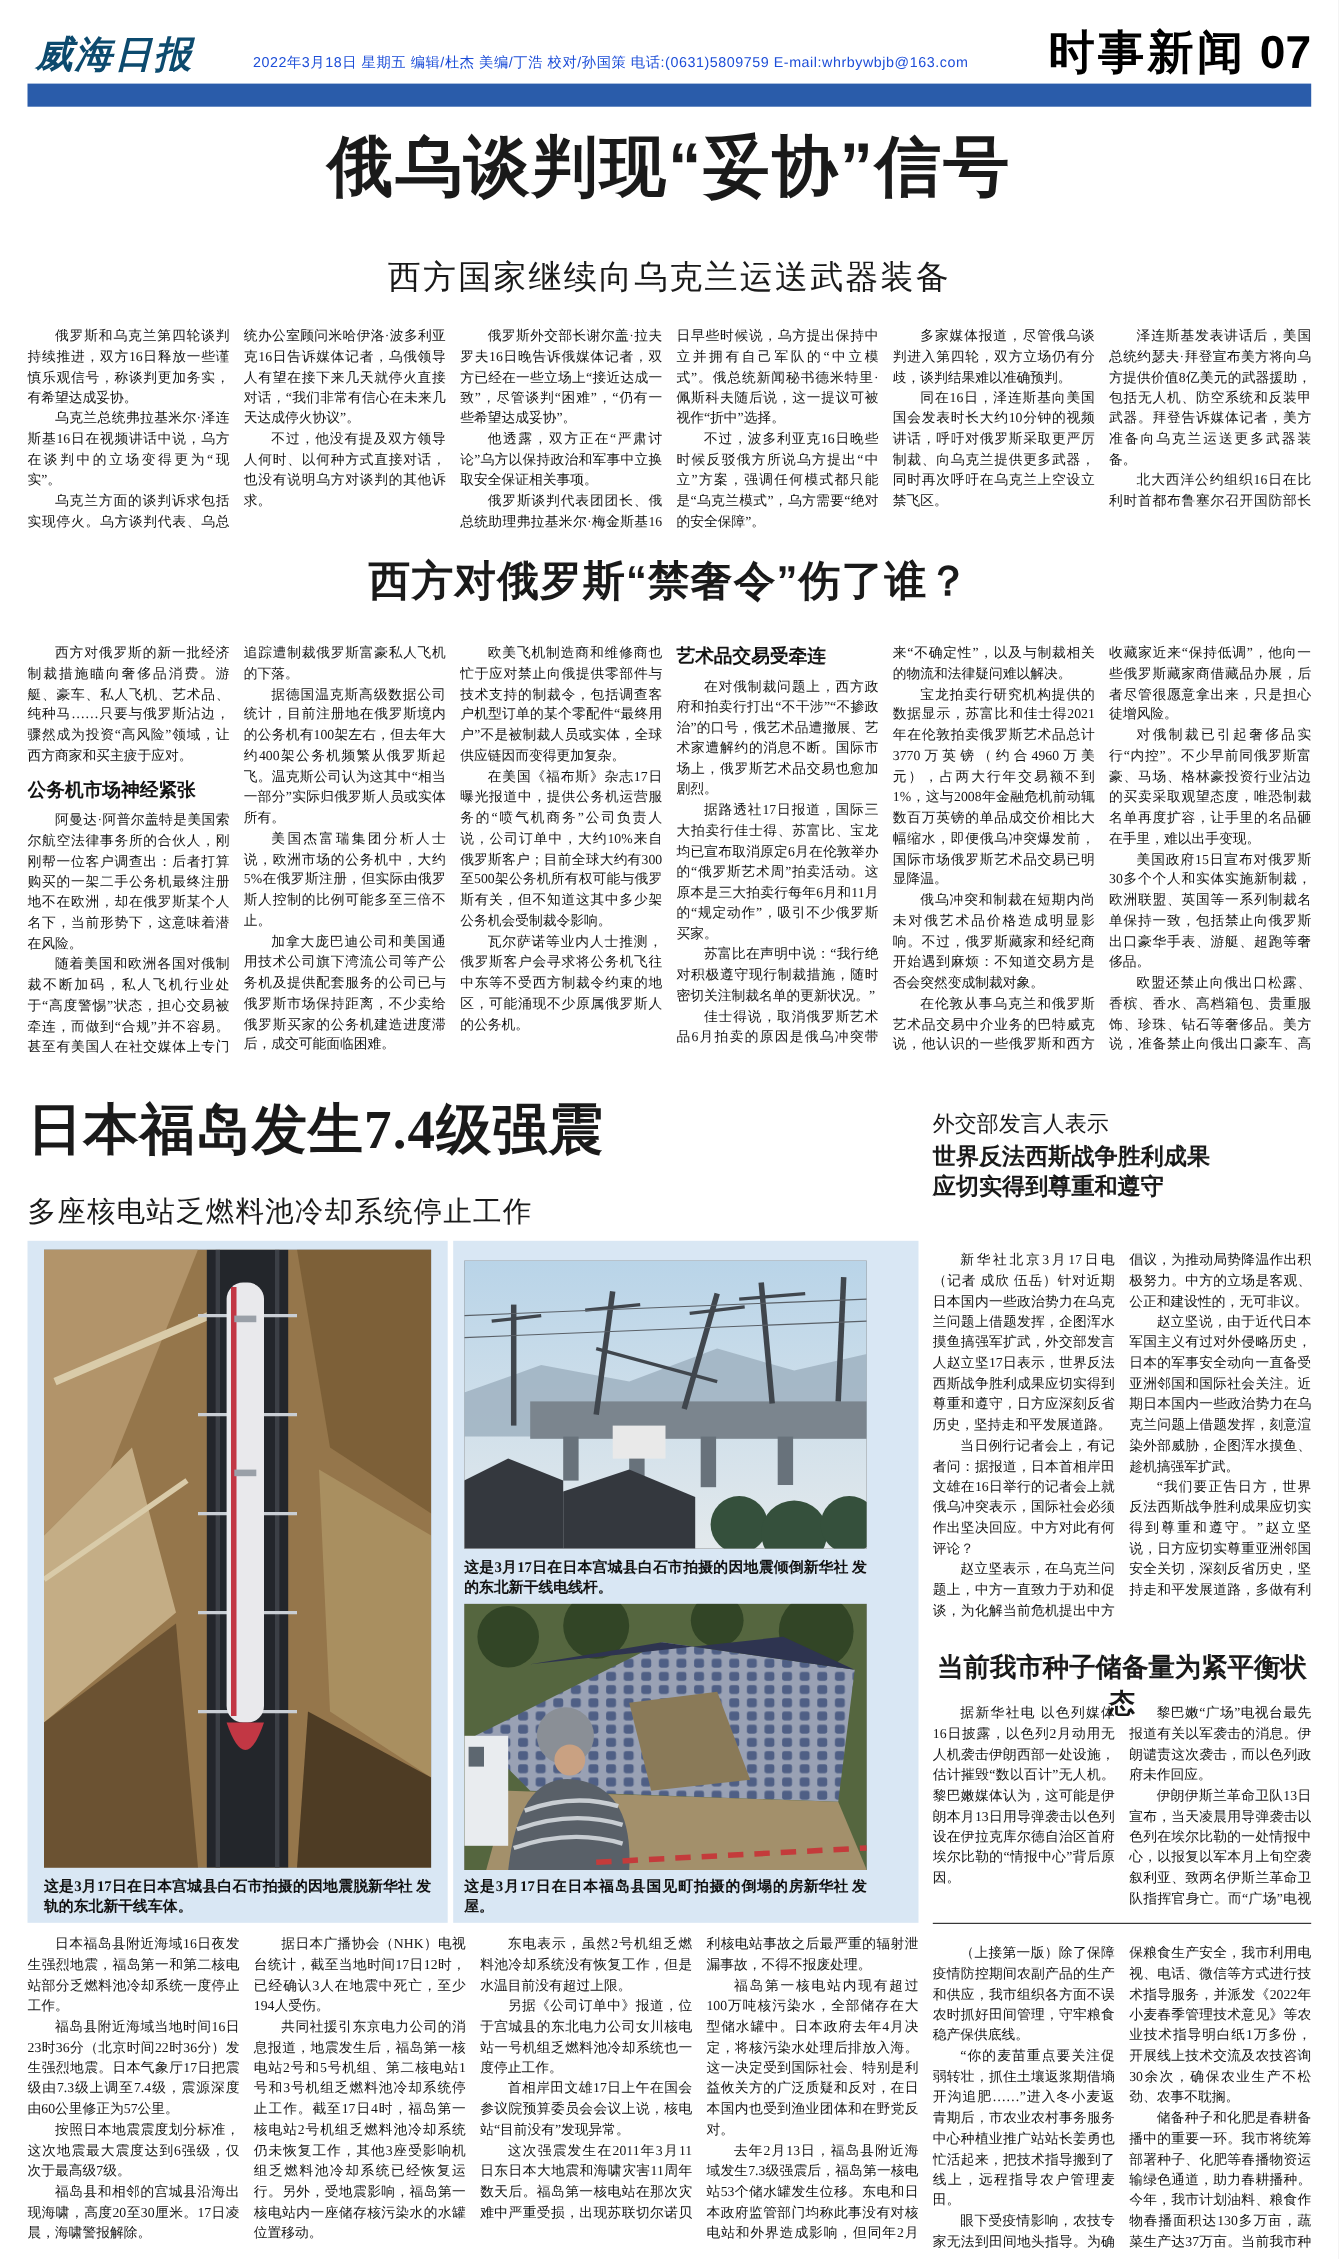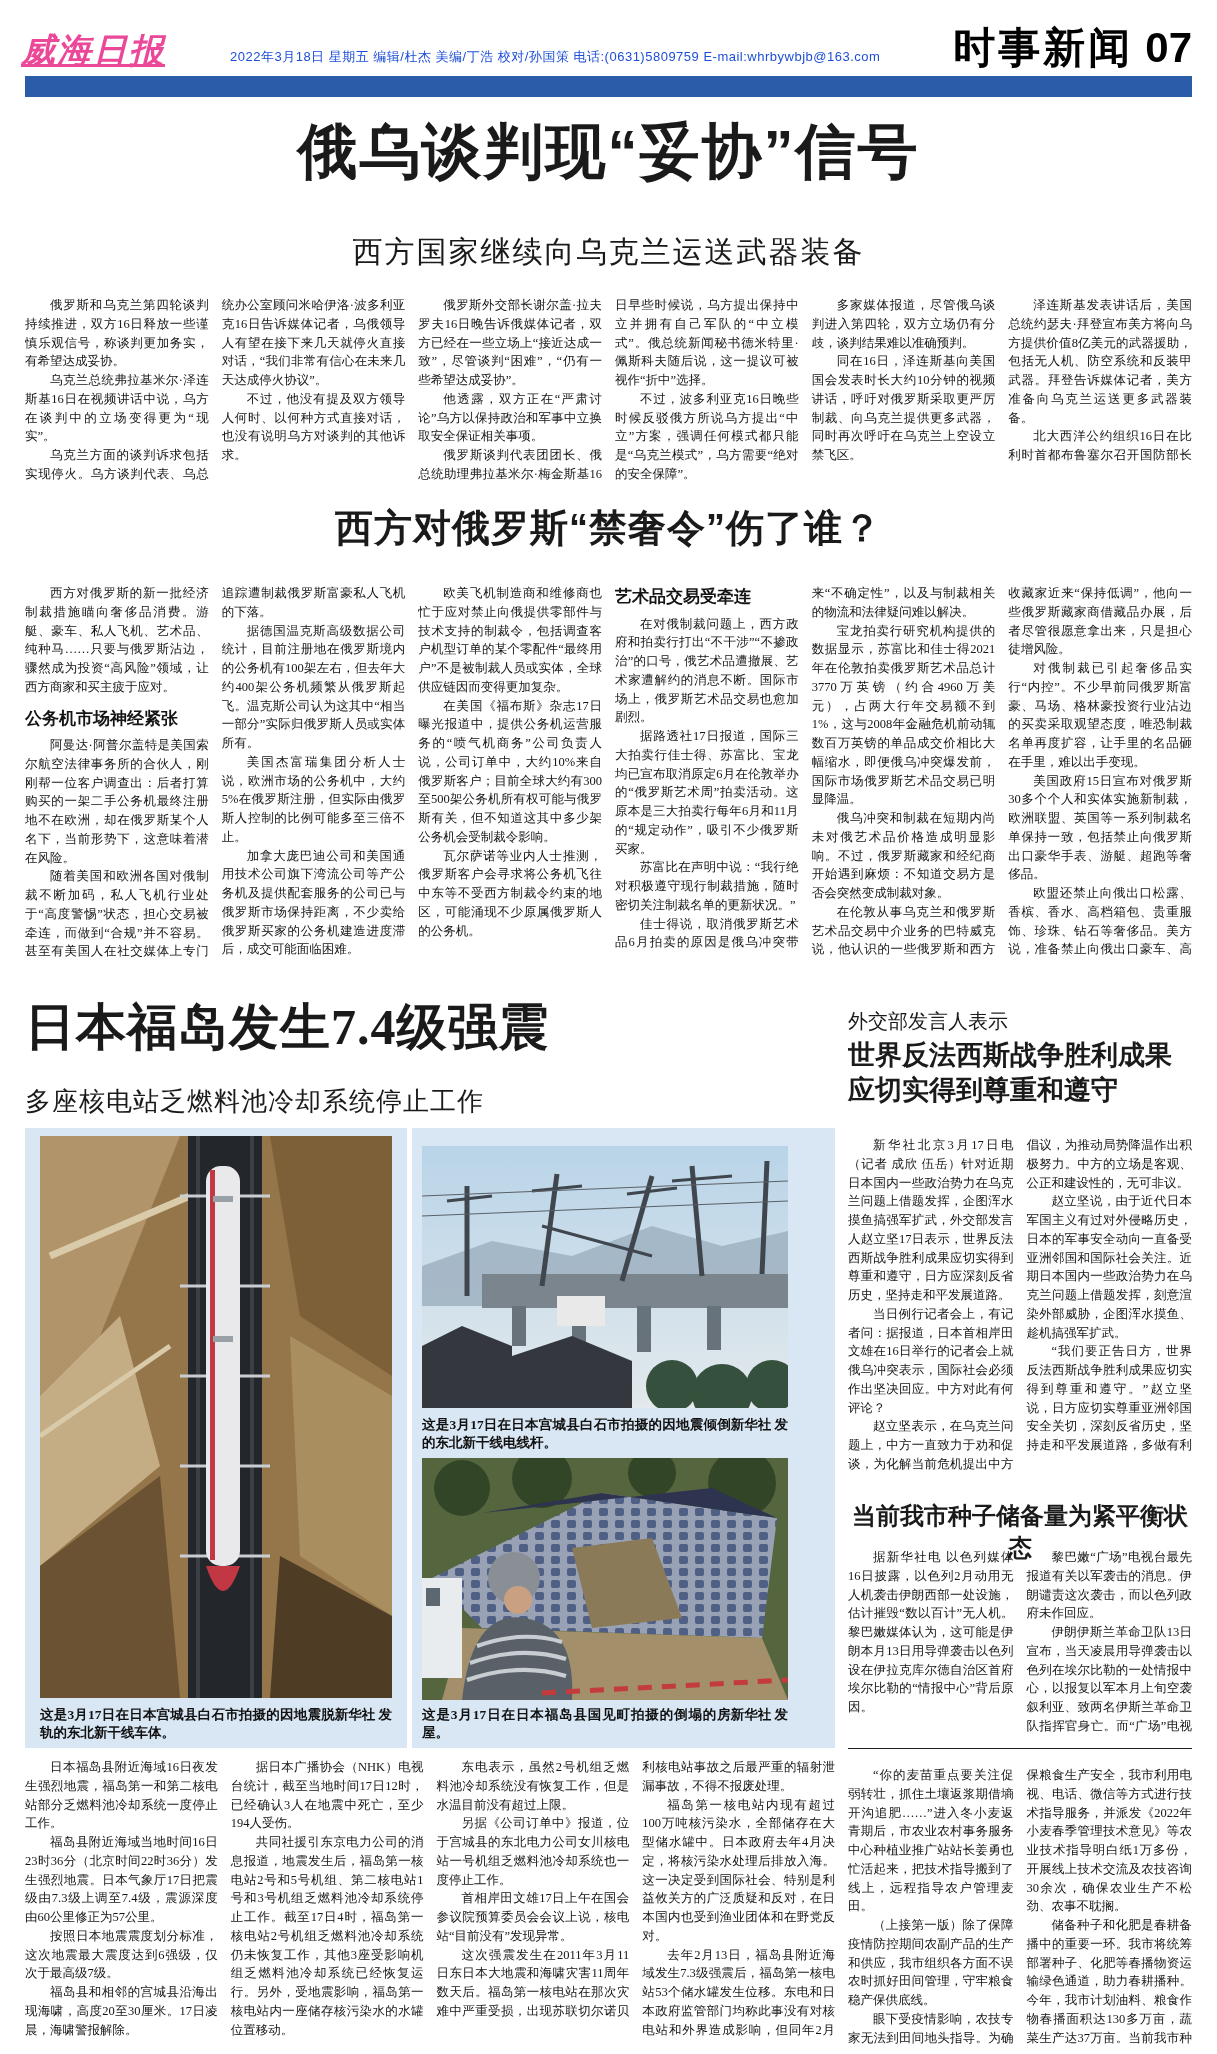--- a/index.html
+++ b/index.html
@@ -5,23 +5,23 @@
   * { box-sizing: border-box; margin: 0; padding: 0; }
   html,body { background:#e8e8e8; }
   #page {
     position: relative; width: 1217px; height: 2054px; margin: 0 auto;
     background: #ffffff; overflow: hidden;
     font-family: "Liberation Serif", "DejaVu Serif", serif;
     color: #1a1a1a;
   }
   
   .masthead-logo {
-    position: absolute; left: 21px; top: 26px; width: 170px; height: 48px;
-    color: #ec4899; font-size: 34px; font-weight: 900; font-style: italic;
-    letter-spacing: 2px; font-family: "DejaVu Serif", serif; line-height: 48px; text-decoration: underline;
+    position: absolute; left: 32px; top: 26px; width: 170px; height: 48px;
+    color: #0c4a6e; font-size: 34px; font-weight: 900; font-style: italic;
+    letter-spacing: 2px; font-family: "DejaVu Serif", serif; line-height: 48px;
   }
   .dateline {
     position: absolute; left: 230px; top: 48px; width: 760px;
     font-size: 13px; letter-spacing: .5px; color: #1d4ed8;
     font-family: "Liberation Sans", sans-serif; white-space: nowrap;
   }
   .section-head {
     position: absolute; right: 25px; top: 22px; width: 330px; text-align: right;
     font-family: "Liberation Sans", sans-serif; font-weight: 900;
     font-size: 42px; letter-spacing: 3px; color: #000; line-height: 52px;
@@ -82,21 +82,21 @@
   .caption .cap-credit { float: right; font-weight: 600; }
   .a3-body { position: absolute; left: 25px; top: 1758px; width: 810px; height: 292px; overflow: hidden; }
 
   
   .mofa-kicker {
     position: absolute; left: 848px; top: 1008px; width: 344px;
     font-size: 20px; font-weight: 500; font-family: "Liberation Sans", sans-serif;
   }
   .mofa-headline {
     position: absolute; left: 848px; top: 1038px; width: 344px;
-    font-size: 27px; font-weight: 900; line-height: 1.3;
+    font-size: 21px; font-weight: 900; line-height: 1.3;
     font-family: "Liberation Serif", "DejaVu Serif", serif;
   }
   .mofa-body { position: absolute; left: 848px; top: 1136px; width: 344px; height: 356px; overflow: hidden; }
   .israel-headline {
     position: absolute; left: 848px; top: 1500px; width: 344px; text-align: center;
     font-size: 24px; font-weight: 900; font-family: "Liberation Sans", sans-serif;
   }
   .israel-body { position: absolute; left: 848px; top: 1548px; width: 344px; height: 192px; overflow: hidden; }
   .rail-divider { position: absolute; left: 848px; top: 1748px; width: 344px; height: 0; border-top: 1.5px solid #222; }
   .cont-body { position: absolute; left: 848px; top: 1766px; width: 344px; height: 288px; overflow: hidden; }
@@ -318,19 +318,19 @@
   <div class="israel-headline">当前我市种子储备量为紧平衡状态</div>
   <div class="israel-body bodytext col2">
       <p class="para">据新华社电 以色列媒体16日披露，以色列2月动用无人机袭击伊朗西部一处设施，估计摧毁“数以百计”无人机。黎巴嫩媒体认为，这可能是伊朗本月13日用导弹袭击以色列设在伊拉克库尔德自治区首府埃尔比勒的“情报中心”背后原因。</p>
       <p class="para">黎巴嫩“广场”电视台最先报道有关以军袭击的消息。伊朗谴责这次袭击，而以色列政府未作回应。</p>
       <p class="para">伊朗伊斯兰革命卫队13日宣布，当天凌晨用导弹袭击以色列在埃尔比勒的一处情报中心，以报复以军本月上旬空袭叙利亚、致两名伊斯兰革命卫队指挥官身亡。而“广场”电视台认为，伊朗方面的真正目的是报复以方袭击伊朗无人机基地。</p>
     </div>
 
   <div class="rail-divider"></div>
 
   <div class="cont-body bodytext col2">
+      <p class="para">（上接第一版）除了保障疫情防控期间农副产品的生产和供应，我市组织各方面不误农时抓好田间管理，守牢粮食稳产保供底线。</p>
       <p class="para">“你的麦苗重点要关注促弱转壮，抓住土壤返浆期借墒开沟追肥……”进入冬小麦返青期后，市农业农村事务服务中心种植业推广站站长姜勇也忙活起来，把技术指导搬到了线上，远程指导农户管理麦田。</p>
-      <p class="para">（上接第一版）除了保障疫情防控期间农副产品的生产和供应，我市组织各方面不误农时抓好田间管理，守牢粮食稳产保供底线。</p>
       <p class="para">眼下受疫情影响，农技专家无法到田间地头指导。为确保粮食生产安全，我市利用电视、电话、微信等方式进行技术指导服务，并派发《2022年小麦春季管理技术意见》等农业技术指导明白纸1万多份，开展线上技术交流及农技咨询30余次，确保农业生产不松劲、农事不耽搁。</p>
       <p class="para">储备种子和化肥是春耕备播中的重要一环。我市将统筹部署种子、化肥等春播物资运输绿色通道，助力春耕播种。今年，我市计划油料、粮食作物春播面积达130多万亩，蔬菜生产达37万亩。当前我市种子储备量为紧平衡状态，化肥存量达到春季用肥量的75%以上，随着后期经销商的打款订货，将基本满足我市春耕播种需求。</p>
     </div>
 
 </div>
 
 </body></html>

